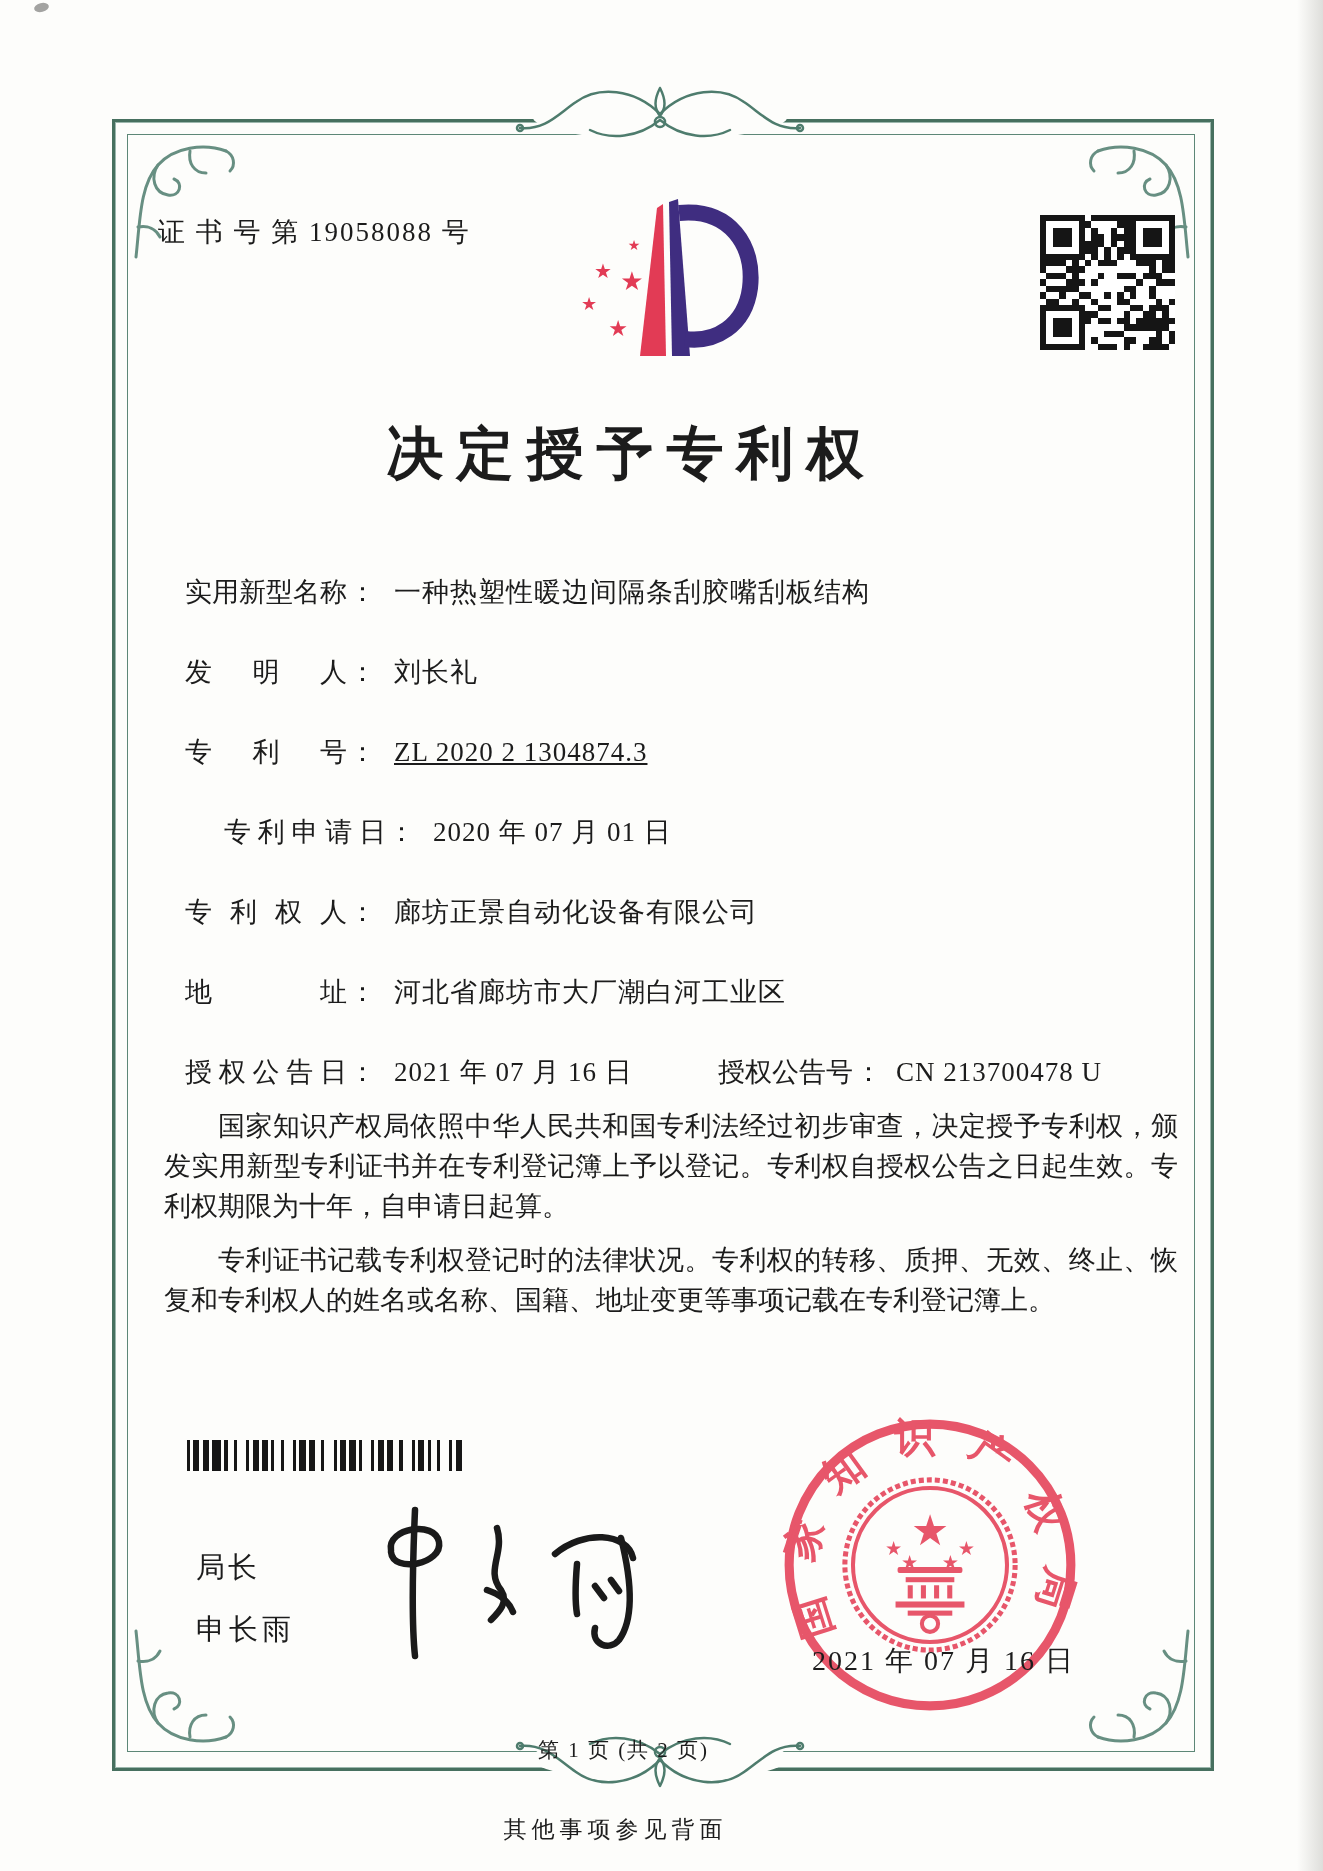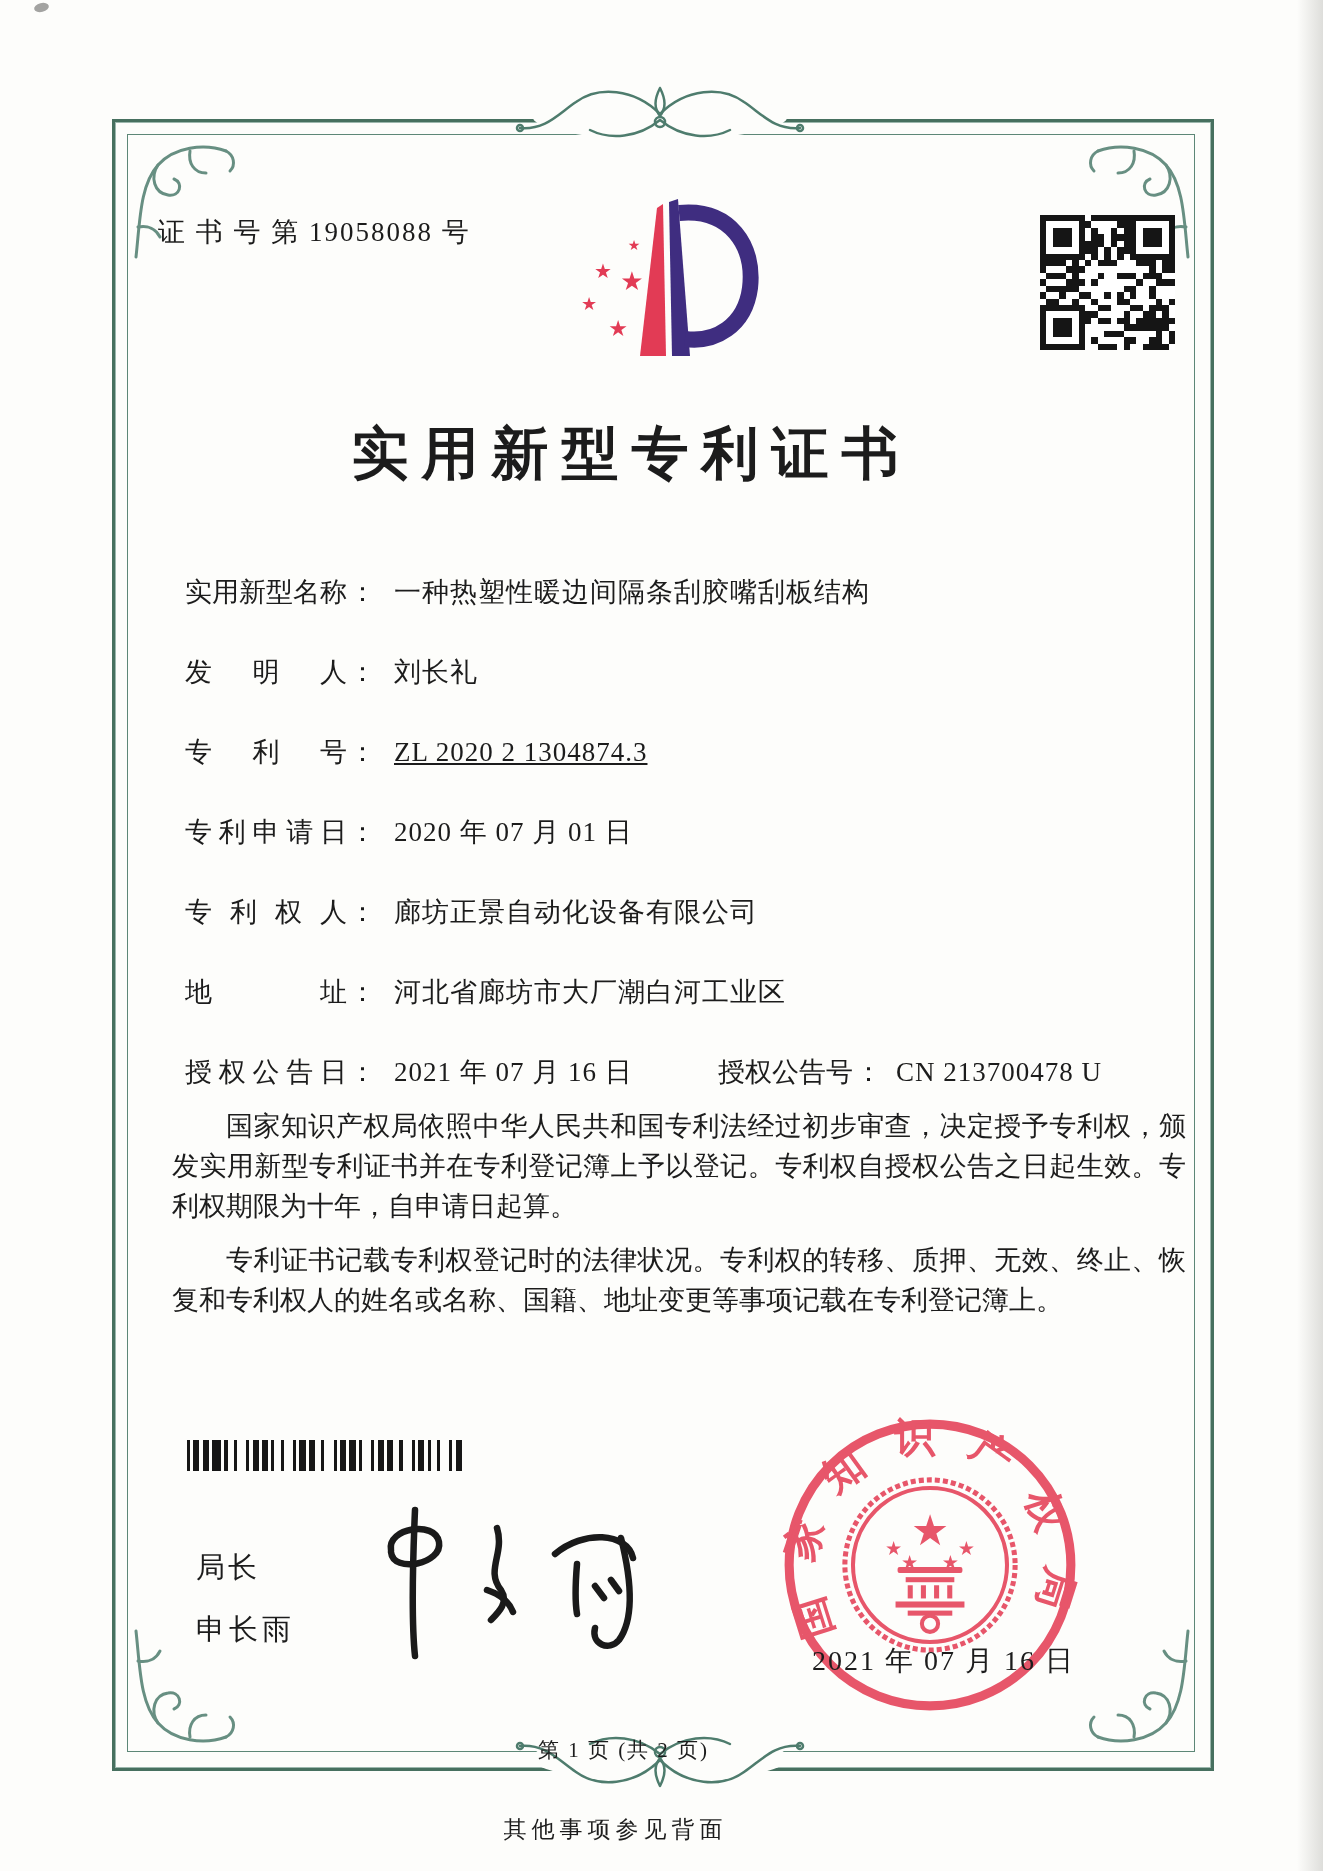--- a/index.html
+++ b/index.html
@@ -22,21 +22,21 @@
   .title{position:absolute;left:0;right:60px;top:416px;text-align:center;
         font-size:57px;font-weight:bold;letter-spacing:13px;white-space:nowrap;}
   
   .field-row{position:absolute;left:185px;font-size:27px;white-space:nowrap;}
   .flabel{display:inline-block;width:162px;text-align:justify;text-align-last:justify;vertical-align:bottom;}
   .colon{display:inline-block;margin:0 18px 0 2px;}
   .fvalue{letter-spacing:1px;}
   .g2{position:absolute;left:533px;top:0;white-space:nowrap;}
   .g2 .colon{margin:0 14px 0 2px;}
   
-  .paras{position:absolute;left:172px;top:1106px;width:1014px;font-size:27px;
+  .paras{position:absolute;left:164px;top:1106px;width:1014px;font-size:27px;
         line-height:40px;text-align:justify;}
   .paras p{margin:0 0 14px 0;text-indent:2em;}
   
   .barcode{position:absolute;left:187px;top:1440px;width:278px;height:31px;}
   .barcode div{position:absolute;top:0;height:100%;background:#161616;}
   .post{position:absolute;left:196px;top:1548px;font-size:29px;letter-spacing:3px;}
   .name{position:absolute;left:196px;top:1610px;font-size:29px;letter-spacing:4px;}
   .signature{position:absolute;left:355px;top:1496px;width:300px;height:172px;}
   .seal{position:absolute;left:778px;top:1413px;width:304px;height:304px;opacity:.93;}
   .seal-date{position:absolute;left:812px;top:1642px;font-size:28px;letter-spacing:2px;z-index:6;}
@@ -377,32 +377,32 @@
       <i style="left:42.857142857142854%;top:95.23809523809524%;width:4.761904761904762%;height:4.761904761904762%"></i>
       <i style="left:47.61904761904762%;top:95.23809523809524%;width:4.761904761904762%;height:4.761904761904762%"></i>
       <i style="left:52.38095238095238%;top:95.23809523809524%;width:4.761904761904762%;height:4.761904761904762%"></i>
       <i style="left:61.904761904761905%;top:95.23809523809524%;width:4.761904761904762%;height:4.761904761904762%"></i>
       <i style="left:76.19047619047619%;top:95.23809523809524%;width:4.761904761904762%;height:4.761904761904762%"></i>
       <i style="left:80.95238095238095%;top:95.23809523809524%;width:4.761904761904762%;height:4.761904761904762%"></i>
       <i style="left:85.71428571428571%;top:95.23809523809524%;width:4.761904761904762%;height:4.761904761904762%"></i>
       <i style="left:90.47619047619048%;top:95.23809523809524%;width:4.761904761904762%;height:4.761904761904762%"></i>
     </div>
 
-  <div class="title">实用新型专利证书</div>
+  <div class="title">决定授予专利权</div>
 
   <div class="field-row" style="top:574px;">
     <span class="flabel">实用新型名称</span><span class="colon">：</span><span class="fvalue">一种热塑性暖边间隔条刮胶嘴刮板结构</span>
   </div>
   <div class="field-row" style="top:654px;">
     <span class="flabel">发明人</span><span class="colon">：</span><span class="fvalue">刘长礼</span>
   </div>
   <div class="field-row" style="top:734px;text-decoration:underline;">
     <span class="flabel">专利号</span><span class="colon">：</span><span class="fvalue">ZL 2020 2 1304874.3</span>
   </div>
-  <div class="field-row" style="top:814px;">
+  <div class="field-row" style="top:814px;margin-left:39px;">
     <span class="flabel">专利申请日</span><span class="colon">：</span><span class="fvalue">2020 年 07 月 01 日</span>
   </div>
   <div class="field-row" style="top:974px;">
     <span class="flabel">地址</span><span class="colon">：</span><span class="fvalue">河北省廊坊市大厂潮白河工业区</span>
   </div>
   <div class="field-row" style="top:894px;">
     <span class="flabel">专利权人</span><span class="colon">：</span><span class="fvalue">廊坊正景自动化设备有限公司</span>
   </div>
   <div class="field-row" style="top:1054px;">
     <span class="flabel">授权公告日</span><span class="colon">：</span><span class="fvalue">2021 年 07 月 16 日</span>

